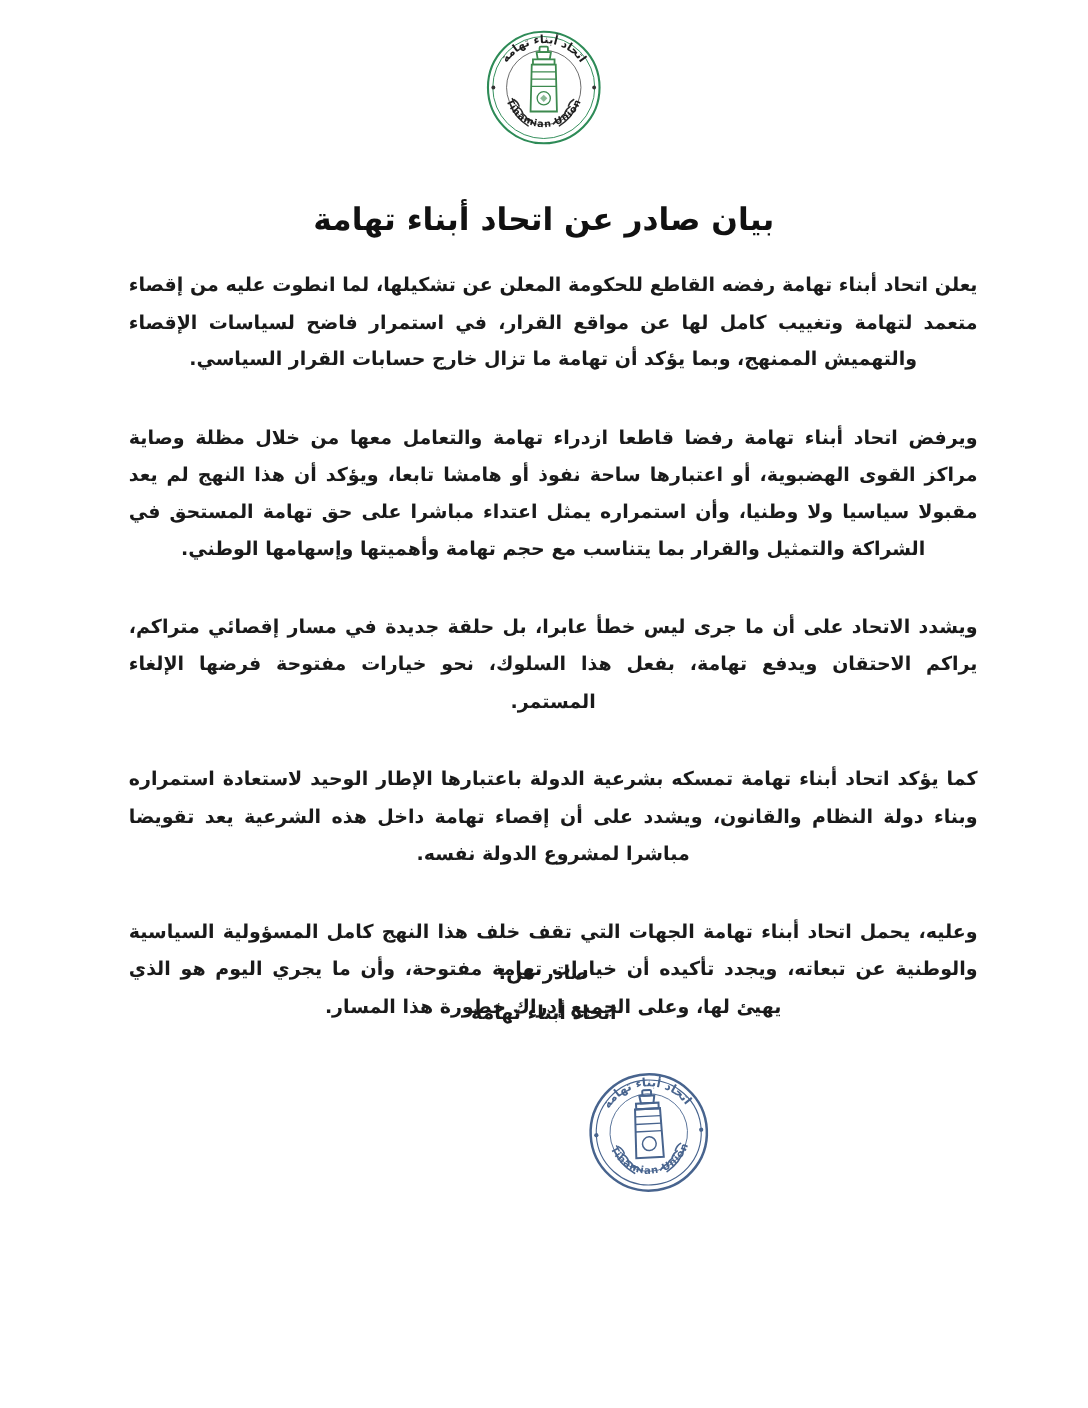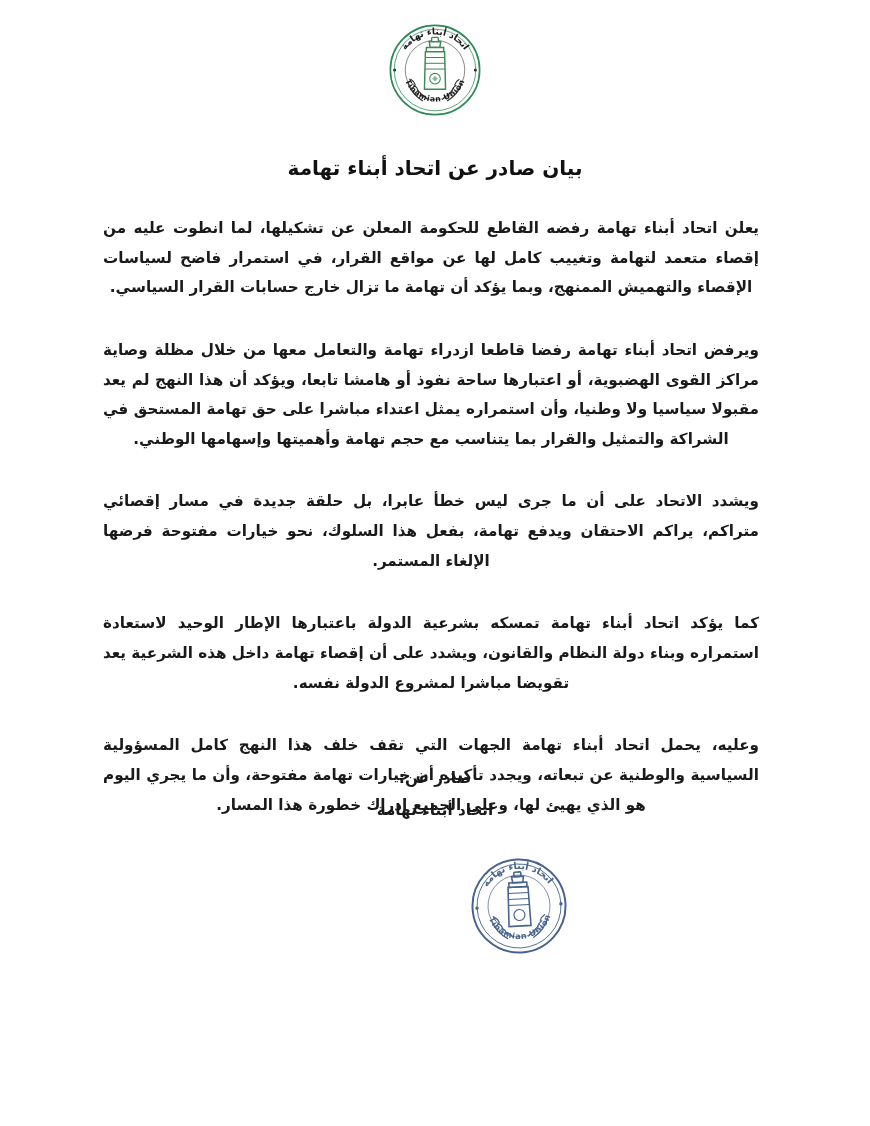--- a/index.html
+++ b/index.html
@@ -34,32 +34,32 @@
     position: relative;
   }
 
   
   .doc-title {
     position: absolute;
     top: 141px;
     left: 0;
     right: 0;
     text-align: center;
-    font-size: 20px;
+    font-size: 25px;
     font-weight: bold;
     color: #111111;
     letter-spacing: 0;
     line-height: 1.4;
   }
 
   
   .body-block {
     position: absolute;
     top: 214px;
-    right: 111px;
+    right: 88px;
     left: 103px;
   }
   .para {
     text-align: justify;
     text-align-last: center;
     font-size: 15.2px;
     font-weight: bold;
     color: #1a1a1a;
     line-height: 1.95;
     margin: 0 0 33px 0;

